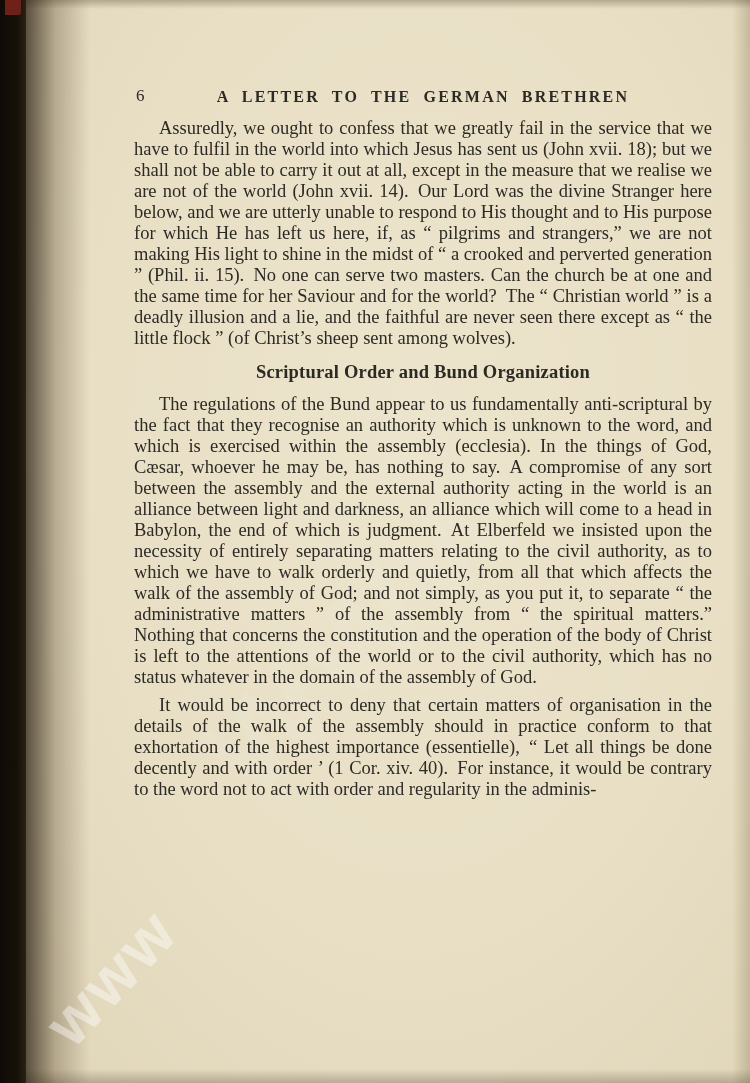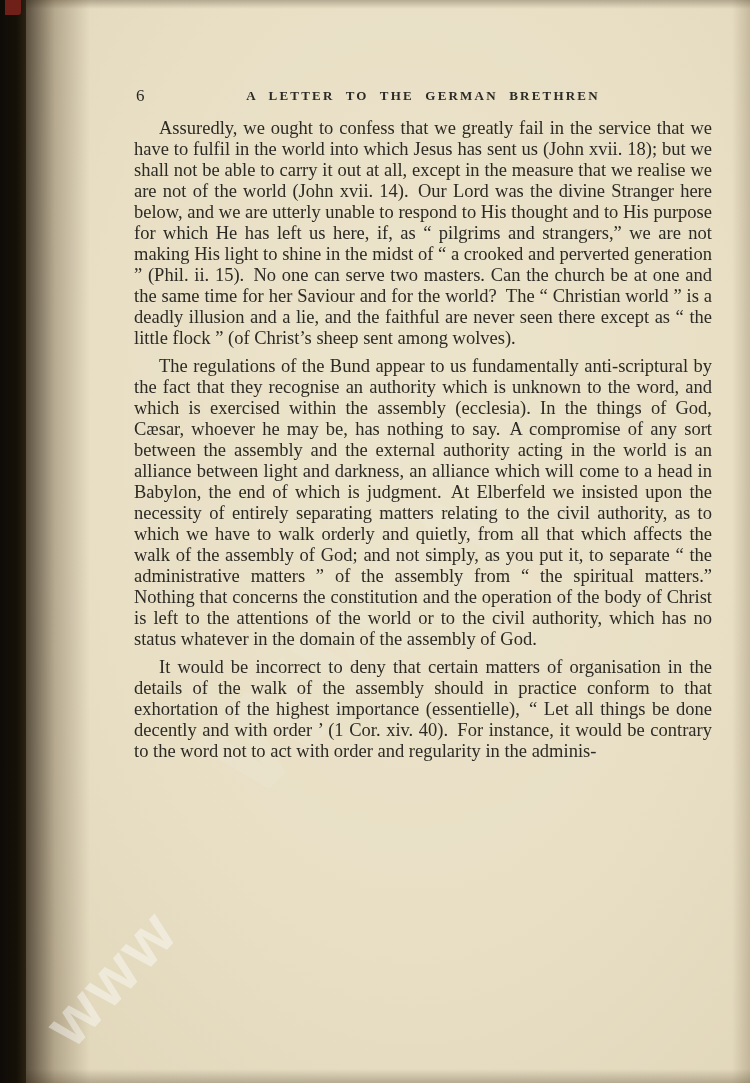--- a/index.html
+++ b/index.html
@@ -88,21 +88,21 @@
   }
   #page-number {
     position: absolute;
     left: 2px; top: 0;
     font-size: 17px;
   }
   #running-header {
     display: block;
     text-align: center;
     font-weight: bold;
-    font-size: 13px;
+    font-size: 16px;
     letter-spacing: 2.2px;
     word-spacing: 6px;
     padding-top: 2px;
   }
   #body-text {
     font-size: 18.5px;
     line-height: 21px;
     text-align: justify;
   }
   #body-text p.para {
@@ -135,18 +135,19 @@
   <div id="wm-mid" class="watermark">www</div>
   <div id="wm-bottom" class="watermark">www</div>
 
   <div id="text-col">
     <div id="header-row">
       <span id="page-number">6</span>
       <span id="running-header">A LETTER TO THE GERMAN BRETHREN</span>
     </div>
     <div id="body-text">
         <p class="para"><span>Assuredly, we ought to confess that we greatly fail in the service that we have to fulfil in the world into which Jesus has sent us (John xvii. 18); but we shall not be able to carry it out at all, except in the measure that we realise we are not </span><span class="b">of the world</span><span> (John xvii. 14). Our Lord was the divine Stranger here below, and we are utterly unable to respond to His thought and to His purpose for which He has left us here, if, as “ pilgrims and strangers,” we are not making His light to shine in the midst of “ a crooked and perverted generation ” (Phil. ii. 15). No one can serve two masters. Can the church be at one and the same time for her Saviour and for the world? The “ </span><span class="b">Christian</span><span> world ” is a deadly illusion and a lie, and the faithful are never seen there except as “ the little flock ” (of Christ’s sheep sent among wolves).</span></p>
+        <h2 class="section-heading">Scriptural Order and Bund Organization</h2>
         <p class="para"><span>The regulations of the Bund appear to us fundamentally anti-scriptural by the fact that they recognise an authority which is unknown to the word, and which is exercised within the assembly </span><span class="i">(ecclesia)</span><span>. In the things of God, Cæsar, whoever he may be, has nothing to say. A compromise of any sort between the assembly and the external authority acting in the world is an alliance between light and darkness, an alliance which will come to a head in Babylon, the end of which is judgment. At Elberfeld we insisted upon the necessity of entirely separating matters relating to the civil authority, as to which we have to walk orderly and quietly, from all that which affects the walk of the assembly of God; and not simply, as you put it, to separate “ the administrative matters ” of the assembly from “ the spiritual matters.” </span><span class="b">Nothing</span><span> that concerns the constitution and the operation of the body of Christ is left to the attentions of the world or to the civil authority, which has no status whatever in the domain of the assembly of God.</span></p>
         <p class="para"><span>It would be incorrect to deny that certain matters of organisation in the details of the walk of the assembly should in practice conform to that exhortation of the highest importance </span><span class="i">(essentielle)</span><span>, “ Let all things be done decently and with order ’ (1 Cor. xiv. 40). For instance, it would be contrary to the word not to act with order and regularity in the adminis-</span></p>
       </div>
   </div>
 
 </div>
 
 </body></html>

